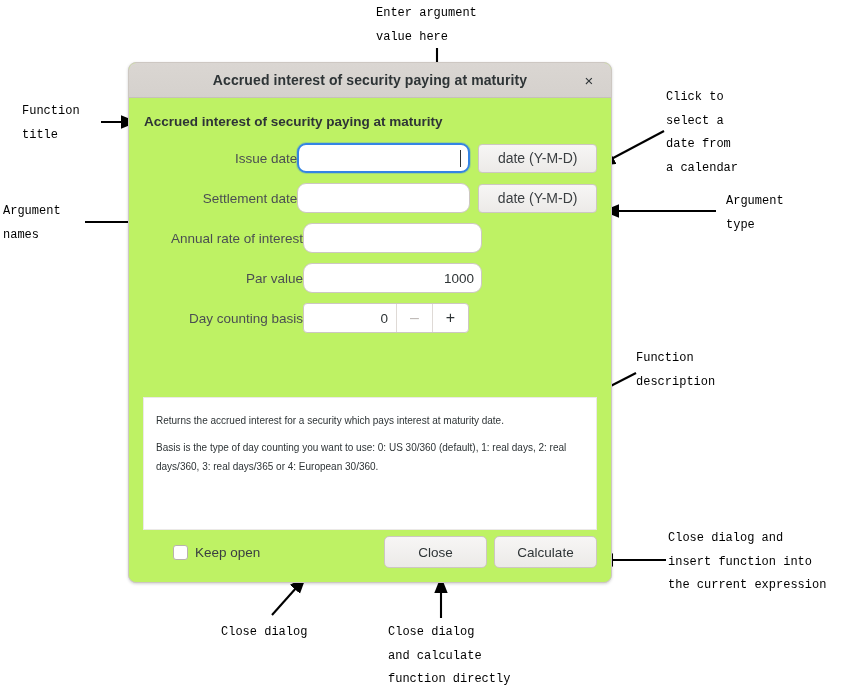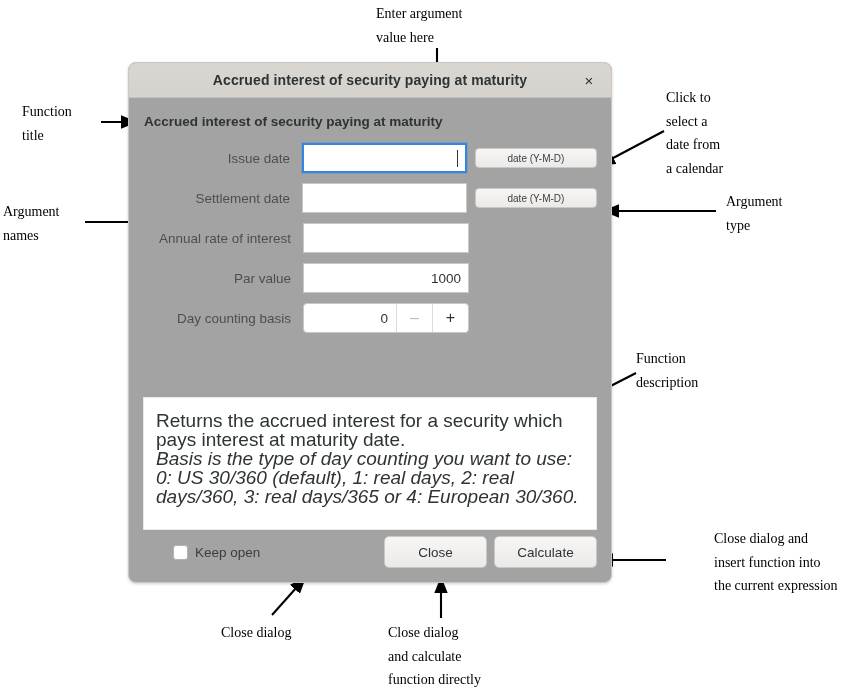--- a/index.html
+++ b/index.html
@@ -3,28 +3,28 @@
 <meta charset="utf-8">
 <style>
   html,body{margin:0;padding:0;}
   body{
     width:858px;height:689px;position:relative;background:#ffffff;
     font-family:"Liberation Sans", sans-serif;
     -webkit-font-smoothing:antialiased;
   }
   
   .anno{
-    position:absolute;color:#000;font-family:Liberation Serif, serif;
-    font-size:14px;line-height:23.5px;white-space:pre-line;
+    position:absolute;color:#000;font-family:Liberation Mono, monospace;
+    font-size:12px;line-height:23.5px;white-space:pre-line;
   }
   .anno-svg{position:absolute;left:0;top:0;width:858px;height:689px;pointer-events:none;}
   
   .dialog{
     position:absolute;left:128px;top:62px;width:484px;height:521px;
-    background:#a3a3a3;border:1px solid #cdc7c2;border-radius:8px;
+    background:#bef264;border:1px solid #cdc7c2;border-radius:8px;
     box-shadow:0 1px 3px rgba(0,0,0,.18);
     box-sizing:border-box;overflow:hidden;
   }
   .titlebar{
     height:34px;background:linear-gradient(180deg,#dad6d2 0%,#d5d1cd 100%);
     border-bottom:1px solid #c6c0bb;position:relative;
     display:flex;align-items:center;justify-content:center;
   }
   .titlebar-text{
     font-size:14px;font-weight:bold;color:#2e3436;
@@ -37,43 +37,43 @@
   }
   .dlg-body{padding:0 14px;position:relative;height:486px;box-sizing:border-box;}
   .func-title{
     font-size:13.5px;font-weight:bold;color:#2e3436;
     padding-top:16px;padding-left:1px;
   }
   
   .form{margin-top:14px;}
   .row{display:flex;align-items:center;height:30px;margin-bottom:10px;}
   .row-label{
-    width:160px;text-align:right;padding-right:12px;box-sizing:border-box;
+    width:160px;text-align:right;box-sizing:border-box;
     font-size:13.5px;color:#4b4f52;
   }
   .field{
-    width:166px;height:30px;box-sizing:border-box;
-    background:#ffffff;border:1px solid #cdc7c2;border-radius:0;
+    width:179px;height:30px;box-sizing:border-box;
+    background:#ffffff;border:1px solid #cdc7c2;border-radius:9px;
     display:flex;align-items:center;padding:0 7px;
     font-size:13.5px;color:#2e3436;
   }
   .field.focused{
     border:2px solid #3584e4;box-shadow:0 0 0 1px rgba(53,132,228,.25);
   }
   .field .val{flex:1;text-align:right;}
   .caret{
     display:inline-block;width:1px;height:17px;background:#2e3436;
     margin-left:3px;
   }
   .typebtn{
-    margin-left:8px;width:123px;height:20px;box-sizing:border-box;
+    margin-left:8px;width:123px;height:29px;box-sizing:border-box;
     background:linear-gradient(180deg,#f7f6f5 0%,#eceae8 100%);
     border:1px solid #cdc7c2;border-radius:4px;
     display:flex;align-items:center;justify-content:center;
-    font-size:10px;color:#3a3e41;
+    font-size:14px;color:#3a3e41;
   }
   
   .spin{
     width:166px;height:30px;box-sizing:border-box;
     background:#ffffff;border:1px solid #cdc7c2;border-radius:4px;
     display:flex;align-items:stretch;overflow:hidden;
   }
   .spin .sval{
     flex:1;display:flex;align-items:center;justify-content:flex-end;
     padding-right:8px;font-size:13.5px;color:#2e3436;
@@ -83,23 +83,23 @@
     border-left:1px solid #dfdad6;font-size:16px;color:#2e3436;
   }
   .spin .sbtn.dim{color:#bfbab6;}
   
   .desc{
     position:absolute;left:14px;right:14px;top:299px;height:133px;
     background:#ffffff;border:1px solid #ebe9e7;box-sizing:border-box;
     padding:13px 12px 0 12px;overflow:hidden;
   }
   .desc p{
-    margin:0;font-size:19px;line-height:19px;color:#2e3436;
-  }
-  .desc p + p{margin-top:0;font-style:italic;}
+    margin:0;font-size:10px;line-height:19px;color:#2e3436;
+  }
+  .desc p + p{margin-top:8px;}
   
   .footer{
     position:absolute;left:14px;right:14px;bottom:16px;height:32px;
     display:flex;align-items:center;justify-content:flex-end;
   }
   .keepopen{
     display:flex;align-items:center;margin-right:auto;margin-left:30px;
     font-size:13.5px;color:#3a3e41;
   }
   .cbox{
@@ -150,21 +150,21 @@
 <div class="anno" style="left:3px;top:200px;">Argument
 names</div>
 <div class="anno" style="left:666px;top:86px;">Click to
 select a
 date from
 a calendar</div>
 <div class="anno" style="left:726px;top:190px;">Argument
 type</div>
 <div class="anno" style="left:636px;top:347px;">Function
 description</div>
-<div class="anno" style="left:668px;top:527px;margin-left:46px;">Close dialog and
+<div class="anno" style="left:668px;top:527px;">Close dialog and
 insert function into
 the current expression</div>
 <div class="anno" style="left:221px;top:621px;">Close dialog</div>
 <div class="anno" style="left:388px;top:621px;">Close dialog
 and calculate
 function directly</div>
 
 <div class="dialog">
 
   <div class="titlebar">

